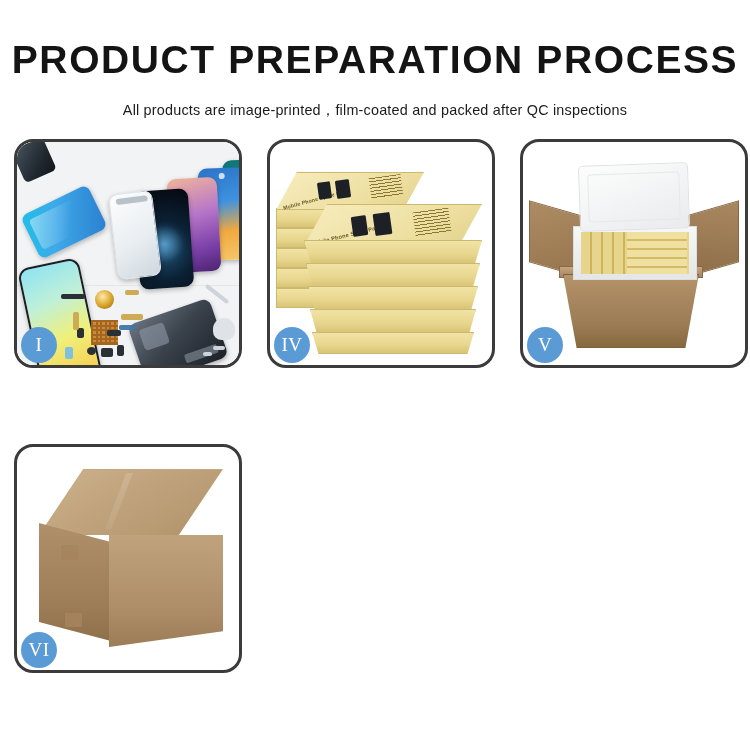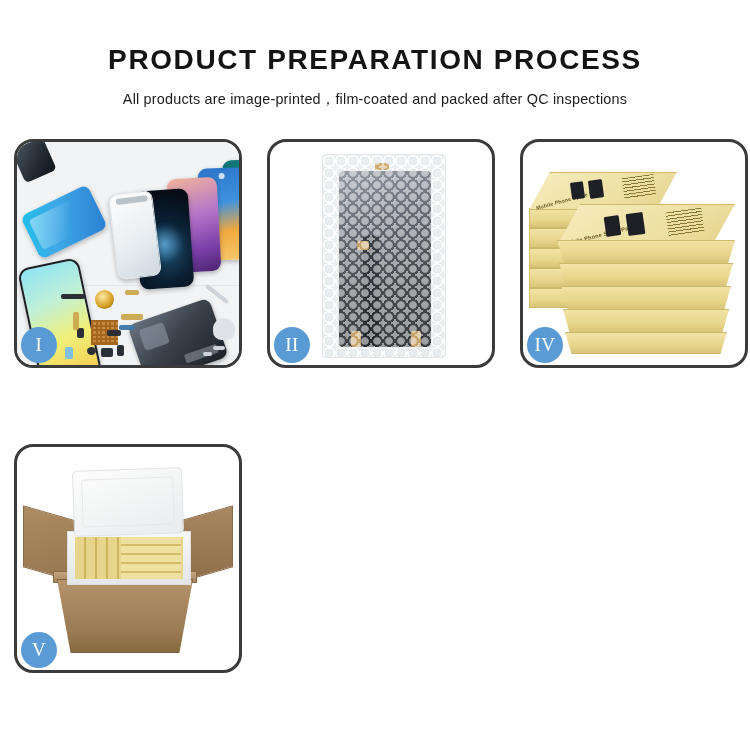--- a/index.html
+++ b/index.html
@@ -7,29 +7,29 @@
   body{
     background:#ffffff;
     font-family:"Liberation Sans", sans-serif;
     overflow:hidden;
     position:relative;
   }
 
   
   .header{ width:750px; padding-top:40px; text-align:center; }
   .title{
-    font-size:28px;
+    font-size:39px;
     font-weight:bold;
     letter-spacing:1.6px;
     color:#141414;
     line-height:40px;
     white-space:nowrap;
   }
   .subtitle{
-    margin-top:10px;
+    margin-top:21px;
     font-size:14.4px;
     color:#1b1b1b;
     letter-spacing:.2px;
     white-space:nowrap;
   }
 
   
   .grid{
     position:absolute;
     left:14px; top:139px;
@@ -384,34 +384,20 @@
       <div class="flex" style="left:102px;top:183px;width:16px;height:5px;background:#3f77a8;"></div>
       <div class="flex" style="left:56px;top:170px;width:6px;height:18px;"></div>
       <div class="tool" style="left:186px;top:150px;width:28px;height:4px;transform:rotate(38deg);"></div>
       <div class="tool" style="left:196px;top:176px;width:22px;height:22px;border-radius:50% 50% 40% 40%;background:#dfe3e7;"></div>
       <div class="tool" style="left:196px;top:204px;width:12px;height:4px;"></div>
       <div class="tool" style="left:186px;top:210px;width:9px;height:4px;"></div>
     </div>
     <div class="badge">I</div>
   </div>
 
-  <div class="panel">
-    <div class="scene">
-      <div class="bag">
-        <div class="bag-inner"></div>
-        <div class="bag-flex"></div>
-        <div class="bag-tape" style="left:52px;top:8px;width:14px;height:7px;"></div>
-        <div class="bag-tape" style="left:34px;top:86px;width:12px;height:9px;"></div>
-        <div class="bag-tape" style="left:28px;top:176px;width:10px;height:16px;"></div>
-        <div class="bag-tape" style="left:88px;top:176px;width:10px;height:16px;"></div>
-        <div class="bag-bubbles"></div>
-      </div>
-    </div>
-    <div class="badge">II</div>
-  </div>
 
 
   <div class="panel">
     <div class="scene">
       <div class="stack">
 
         <div class="sb" style="left:2px;top:52px;width:74px;height:20px;"></div>
         <div class="sb" style="left:2px;top:72px;width:74px;height:20px;"></div>
         <div class="sb" style="left:2px;top:92px;width:74px;height:20px;"></div>
         <div class="sb" style="left:2px;top:112px;width:74px;height:20px;"></div>
@@ -450,14 +436,25 @@
       <div class="c5-foamlid"></div>
       <div class="c5-foambox"></div>
       <div class="c5-yellow"></div>
       <div class="c5-yellow2"></div>
       <div class="c5-rim"></div>
       <div class="c5-front"></div>
     </div>
     <div class="badge">V</div>
   </div>
 
+  <div class="panel">
+    <div class="scene">
+      <div class="c6-top"></div>
+      <div class="c6-seam"></div>
+      <div class="c6-left"></div>
+      <div class="c6-right"></div>
+      <div class="c6-tape" style="left:44px;top:98px;width:17px;height:15px;"></div>
+      <div class="c6-tape" style="left:48px;top:166px;width:17px;height:14px;"></div>
+    </div>
+    <div class="badge">VI</div>
+  </div>
 
 </div>
 
 </body></html>

